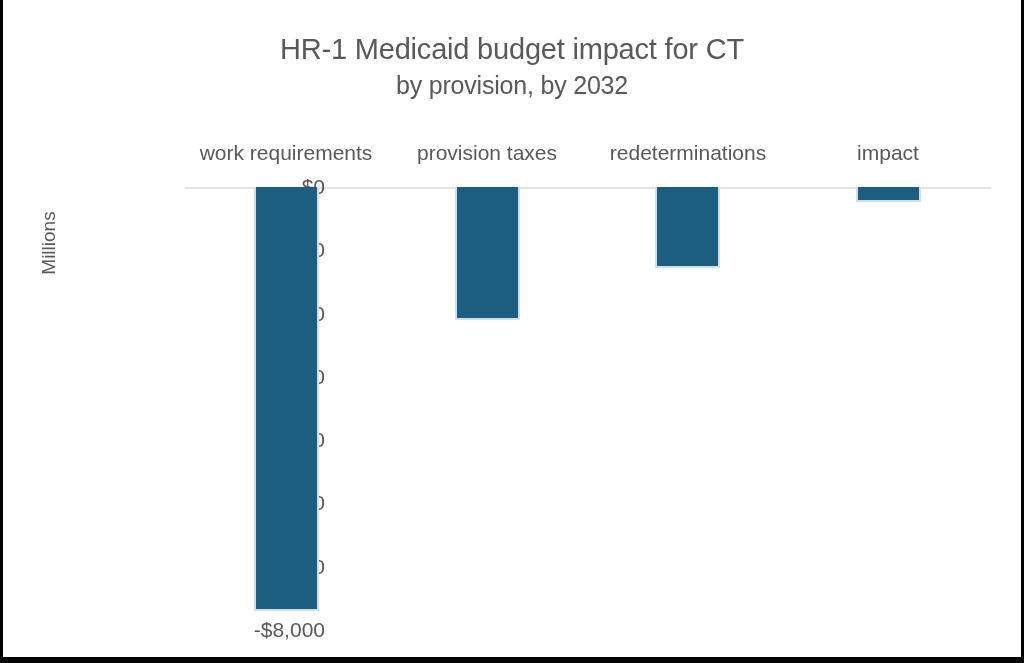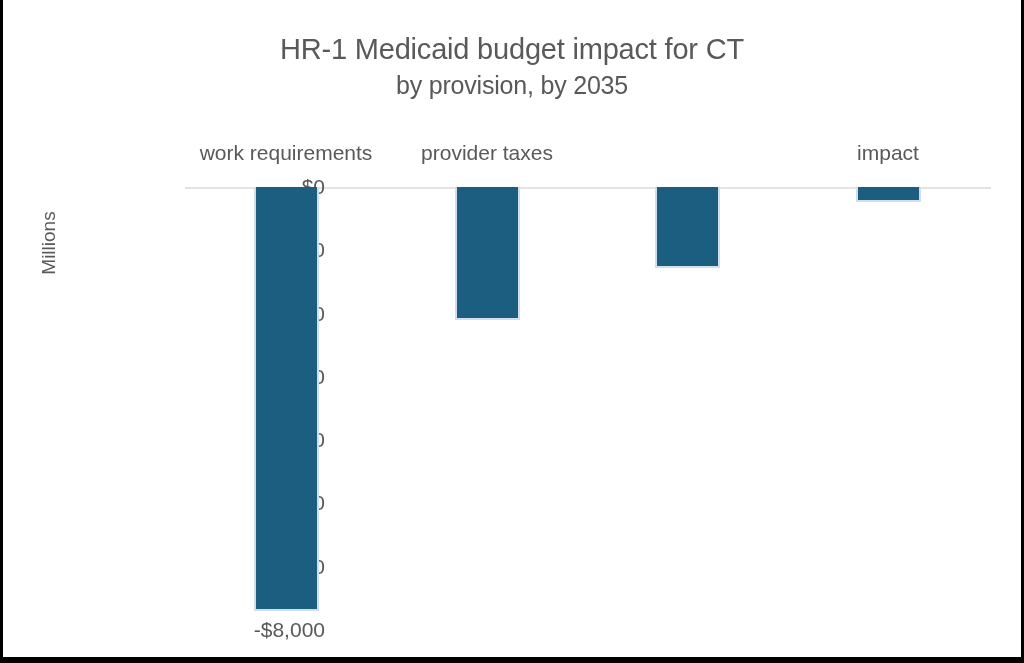--- a/index.html
+++ b/index.html
@@ -117,42 +117,43 @@
   }
 </style>
 </head>
 <body>
 
 <div id="screenshot">
   <div class="chart-area">
 
     <div class="title-block">
       <div class="chart-title">HR-1 Medicaid budget impact for CT</div>
-      <div class="chart-subtitle">by provision, by 2035</div>
+      <div class="chart-subtitle">by provision, by 2032</div>
     </div>
 
     <div class="y-axis-title">
       <span>Millions</span>
     </div>
 
     <div class="plot">
 
       <div class="gridline zero" style="top:0px;"></div>
       <div class="ytick-wrap" style="top:0px;">$0</div>
 
       <div class="ytick-wrap" style="top:63.3px;">-$1,000</div>
       <div class="ytick-wrap" style="top:126.6px;">-$2,000</div>
       <div class="ytick-wrap" style="top:189.9px;">-$3,000</div>
       <div class="ytick-wrap" style="top:253.1px;">-$4,000</div>
       <div class="ytick-wrap" style="top:316.4px;">-$5,000</div>
       <div class="ytick-wrap" style="top:379.7px;">-$6,000</div>
       <div class="ytick-wrap" style="top:443px;">-$8,000</div>
 
       <div class="cat-label" style="left:101px;">work requirements</div>
-      <div class="cat-label" style="left:302px;">provider taxes</div>
+      <div class="cat-label" style="left:302px;">provision taxes</div>
+      <div class="cat-label" style="left:503px;">redeterminations</div>
       <div class="cat-label" style="left:703px;">impact</div>
 
       <div class="bar" style="left:69px; top:0px; width:65px; height:424px; background:#1B5E7F;"></div>
       <div class="bar" style="left:270px; top:0px; width:65px; height:133px; background:#1B5E7F;"></div>
       <div class="bar" style="left:470px; top:0px; width:65px; height:81px; background:#1B5E7F;"></div>
       <div class="bar" style="left:671px; top:0px; width:65px; height:15px; background:#1B5E7F;"></div>
 
     </div>
   </div>
 </div>

